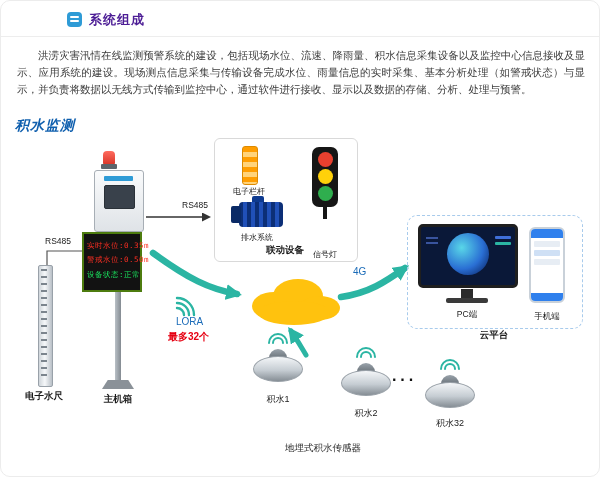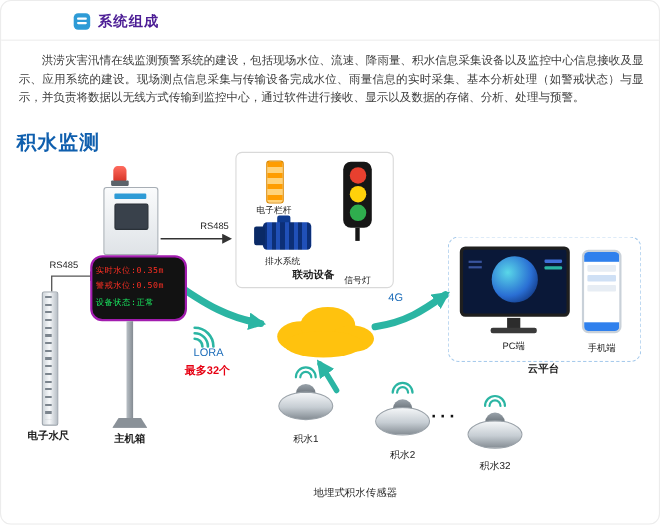--- a/index.html
+++ b/index.html
@@ -8,34 +8,34 @@
   .lbl{font-size:9px;color:#1b1b1b;text-align:center;}
 
   
   .hdr-icon{left:66px;top:11px;width:15px;height:15px;background:#2e9bd6;border-radius:4px;}
   .hdr-icon::after{content:"";position:absolute;left:3px;top:4px;width:9px;height:2px;background:#fff;box-shadow:0 4px 0 #fff;border-radius:1px;}
   .hdr-title{left:88px;top:10px;font-size:13px;font-weight:bold;color:#4c1d95;letter-spacing:1px;}
   .hdr-line{left:0;top:35px;width:600px;height:1px;background:#ededed;}
 
   
   .intro{left:16px;top:46px;width:568px;font-size:10.5px;line-height:1.62;color:#3c3c3c;text-align:justify;text-indent:2em;}
-  .sec-title{left:14px;top:116px;font-size:18px;font-weight:bold;color:#0f5fae;letter-spacing:1px;}
+  .sec-title{left:14px;top:116px;font-size:14px;font-weight:bold;color:#0f5fae;letter-spacing:1px;font-style:italic;}
 
   
   .ruler{left:37px;top:264px;width:13px;height:120px;background:linear-gradient(90deg,#cfd5da,#f6f8fa 45%,#b9c0c7);border:1px solid #99a1a9;border-radius:2px;}
   .ruler::after{content:"";position:absolute;left:2px;top:3px;width:6px;height:112px;background:repeating-linear-gradient(180deg,#7c858e 0 2px,transparent 2px 7px);}
   .ruler-lbl{left:14px;top:389px;width:58px;font-weight:bold;font-size:9.5px;}
 
   
   .beacon{left:102px;top:150px;width:12px;height:14px;background:linear-gradient(180deg,#ff6b5e,#d73427);border-radius:4px 4px 2px 2px;}
   .beacon::after{content:"";position:absolute;left:-2px;top:13px;width:16px;height:5px;background:#5c646b;border-radius:1px;}
   .cabinet{left:93px;top:169px;width:48px;height:60px;background:linear-gradient(180deg,#fafbfc,#dfe3e7);border:1px solid #a7aeb5;border-radius:3px;}
   .cabinet::before{content:"";position:absolute;left:9px;top:5px;width:29px;height:5px;background:#2e9bd6;border-radius:1px;}
   .cab-panel{position:absolute;left:9px;top:14px;width:29px;height:22px;background:#39414b;border:1px solid #2a3138;border-radius:2px;}
-  .led{left:81px;top:231px;width:88px;height:60px;background:#121212;border:2px solid #a21caf;border-radius:11px;box-sizing:border-box;padding:5px 3px;font-family:"DejaVu Sans Mono",monospace;}
+  .led{left:81px;top:231px;width:60px;height:60px;background:#121212;border:2px solid #4d7c0f;border-radius:0;box-sizing:border-box;padding:5px 3px;font-family:"DejaVu Sans Mono",monospace;}
   .led-l{font-size:7.5px;line-height:1.9;white-space:nowrap;letter-spacing:0.5px;}
   .led-l.r{color:#ff2f23;}
   .led-l.g{color:#19e65f;}
   .pole{left:114px;top:291px;width:6px;height:90px;background:linear-gradient(90deg,#b9c0c6,#848b92);}
   .pole-base{left:101px;top:379px;width:32px;height:9px;background:#8a9198;clip-path:polygon(18% 0,82% 0,100% 100%,0 100%);}
   .cab-lbl{left:88px;top:392px;width:58px;font-weight:bold;font-size:9.5px;}
   .rs485{font-size:8.5px;color:#1b1b1b;}
   .rs-l{left:44px;top:235px;}
   .rs-r{left:181px;top:199px;}
 

